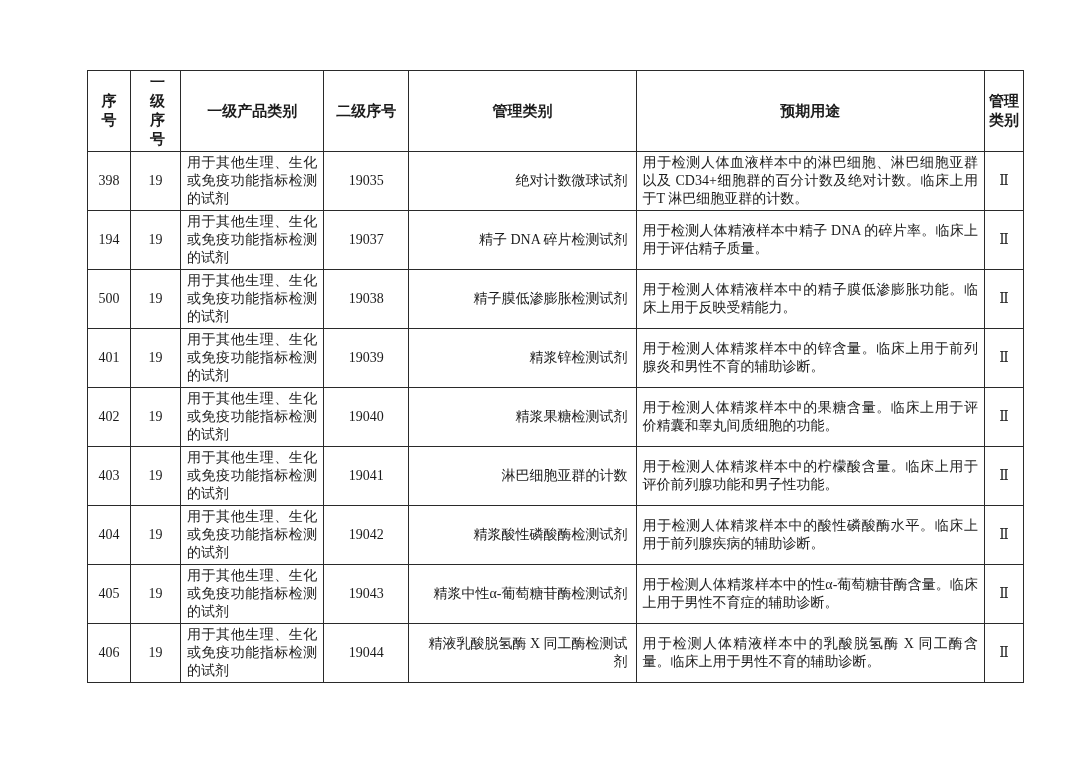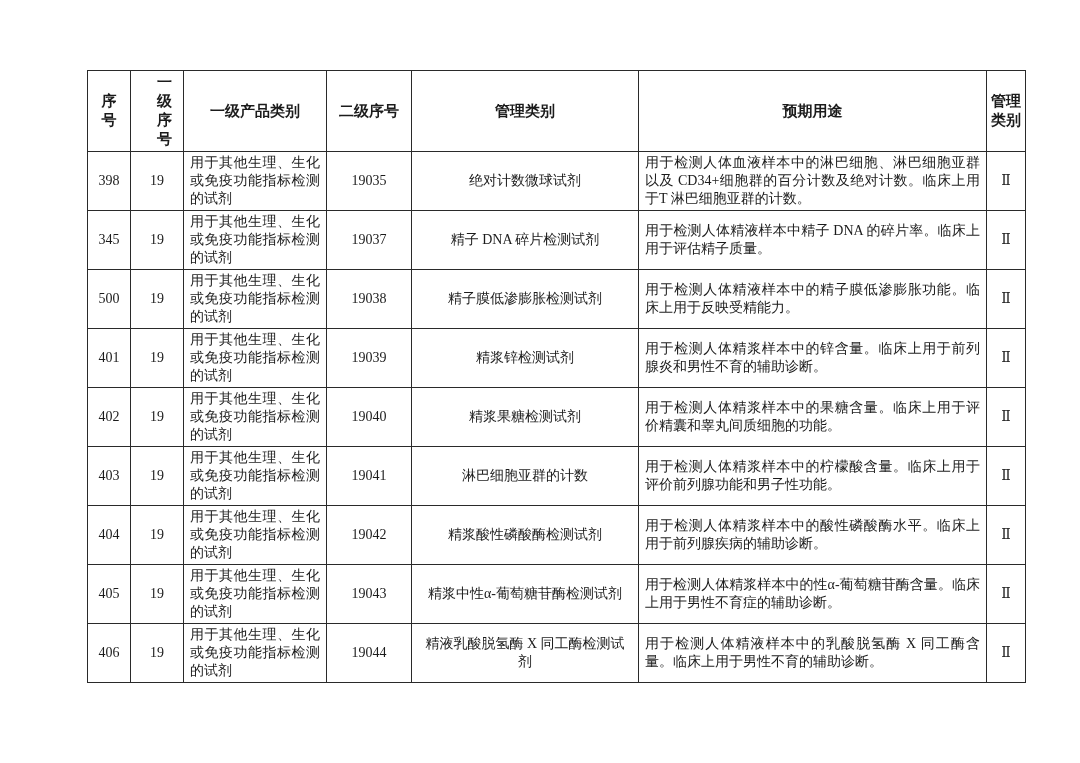--- a/index.html
+++ b/index.html
@@ -41,40 +41,40 @@
   .doc-table tbody tr { height: 58px; }
   .doc-table th {
     font-weight: bold;
     font-size: 15px;
     text-align: center;
     padding: 2px 3px;
     word-break: break-all;
     line-height: 19px;
   }
   th.c-no  { padding: 2px 9px; }
-  th.c-l1  { padding: 2px 26px; }
+  th.c-l1  { padding: 2px 19px; }
   th.c-cls { padding: 2px 4px; }
   .c-no  { width: 43px; }
   .c-l1  { width: 50px; }
   .c-cat { width: 143px; }
   .c-l2  { width: 85px; }
   .c-name{ width: 227px; }
   .c-use { width: 348px; }
   .c-cls { width: 39px; }
   td.c-no, td.c-l1, td.c-l2, td.c-cls {
     text-align: center;
     padding: 2px 2px;
   }
   td.c-cat {
     text-align: justify;
     text-align-last: left;
     padding: 2px 6px;
   }
   td.c-name {
-    text-align: center;
+    text-align: right;
     padding: 2px 8px;
   }
   td.c-use {
     text-align: justify;
     text-align-last: left;
     padding: 2px 6px;
   }
 </style>
 </head>
 <body>
@@ -96,21 +96,21 @@
         <tr>
     <td class="c-no">398</td>
     <td class="c-l1">19</td>
     <td class="c-cat">用于其他生理、生化或免疫功能指标检测的试剂</td>
     <td class="c-l2">19035</td>
     <td class="c-name">绝对计数微球试剂</td>
     <td class="c-use">用于检测人体血液样本中的淋巴细胞、淋巴细胞亚群以及 CD34+细胞群的百分计数及绝对计数。临床上用于T 淋巴细胞亚群的计数。</td>
     <td class="c-cls">Ⅱ</td>
   </tr>
         <tr>
-    <td class="c-no">345</td>
+    <td class="c-no">194</td>
     <td class="c-l1">19</td>
     <td class="c-cat">用于其他生理、生化或免疫功能指标检测的试剂</td>
     <td class="c-l2">19037</td>
     <td class="c-name">精子 DNA 碎片检测试剂</td>
     <td class="c-use">用于检测人体精液样本中精子 DNA 的碎片率。临床上用于评估精子质量。</td>
     <td class="c-cls">Ⅱ</td>
   </tr>
         <tr>
     <td class="c-no">500</td>
     <td class="c-l1">19</td>

